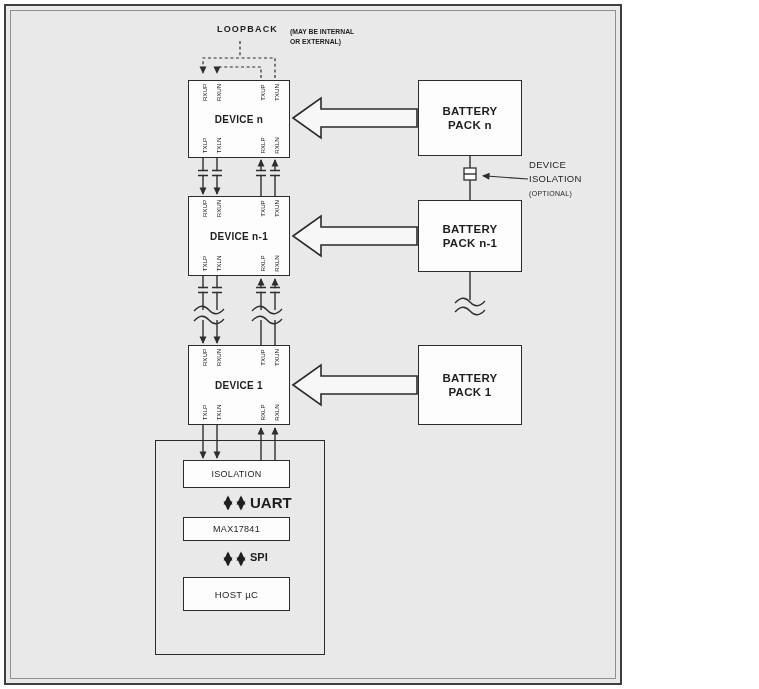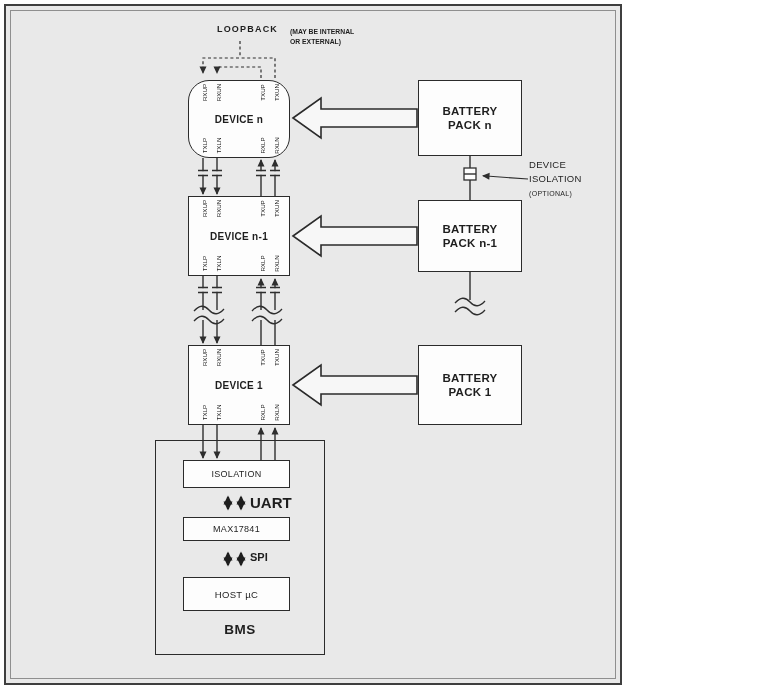--- a/index.html
+++ b/index.html
@@ -42,21 +42,21 @@
 <div class="stage">
   <div class="outer"></div>
   <div class="inner-frame"></div>
 
   <div class="lbl" style="left:205px; top:24px; width:85px; text-align:center; font-size:9px; font-weight:700; letter-spacing:1.2px;">LOOPBACK</div>
   <div class="lbl" style="left:290px; top:27px; font-size:6.8px; font-weight:700; line-height:10px;">
     <span class="blk">(MAY BE INTERNAL</span>
     <span class="blk">OR EXTERNAL)</span>
   </div>
 
-  <div class="box devbox" style="left:188px; top:80px; height:78px;border-radius:21px;">
+  <div class="box devbox" style="left:188px; top:80px; height:78px;">
     <span class="pin t" style="left:4px">RXUP</span>
     <span class="pin t" style="left:18px">RXUN</span>
     <span class="pin t" style="left:62px">TXUP</span>
     <span class="pin t" style="left:76px">TXUN</span>
     <span class="devname">DEVICE n</span>
     <span class="pin b" style="left:4px">TXLP</span>
     <span class="pin b" style="left:18px">TXLN</span>
     <span class="pin b" style="left:62px">RXLP</span>
     <span class="pin b" style="left:76px">RXLN</span>
   </div>
@@ -109,21 +109,20 @@
     <span>ISOLATION</span>
   </div>
   <div class="box subbox" style="left:183px; top:517px; width:107px; height:24px;">
     <span>MAX17841</span>
   </div>
   <div class="box subbox" style="left:183px; top:577px; width:107px; height:34px; font-size:9.5px;">
     <span>HOST µC</span>
   </div>
   <div class="lbl" style="left:250px; top:494px; font-size:15px; font-weight:700;">UART</div>
   <div class="lbl" style="left:250px; top:551px; font-size:11px; font-weight:700;">SPI</div>
-  <div class="lbl" style="left:155px; top:622px; width:170px; text-align:center; font-size:13.5px; font-weight:700; letter-spacing:0.5px;">BMS</div>
 
   <svg class="wires" viewBox="0 0 759 689">
     <defs>
       <marker id="ah" markerUnits="userSpaceOnUse" markerWidth="9" markerHeight="9" refX="7" refY="4.5" orient="auto">
         <path d="M0.5,1 L8,4.5 L0.5,8 Z" fill="#2e2e2e"></path>
       </marker>
       <marker id="ah2" markerUnits="userSpaceOnUse" markerWidth="10" markerHeight="10" refX="8" refY="5" orient="auto">
         <path d="M0.5,0.5 L9.5,5 L0.5,9.5 Z" fill="#1e1e1e"></path>
       </marker>
     </defs>

